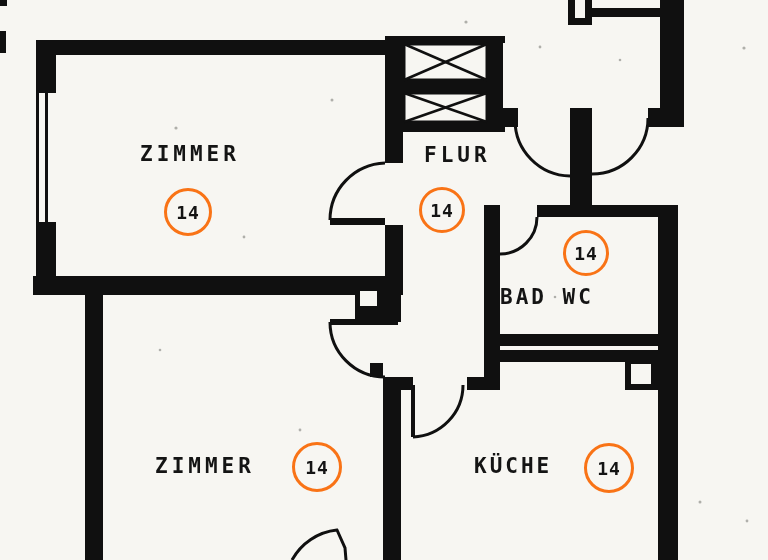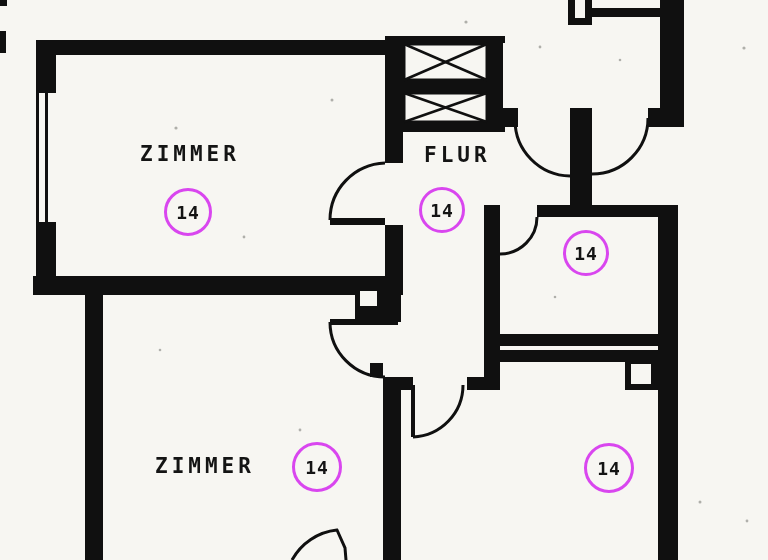--- a/index.html
+++ b/index.html
@@ -7,21 +7,21 @@
     position:relative;width:768px;height:560px;overflow:hidden;
     background:#f7f6f2;
     font-family:"DejaVu Sans Mono", monospace;
   }
   .plan-svg{position:absolute;left:0;top:0;width:768px;height:560px;}
   .room-label{
     position:absolute;font-weight:bold;font-size:21px;letter-spacing:4px;
     color:#141414;text-align:left;white-space:nowrap;line-height:1;
   }
   .unit-circle{
-    position:absolute;border:3px solid #d946ef;border-radius:50%;
+    position:absolute;border:3px solid #f97316;border-radius:50%;
     display:flex;align-items:center;justify-content:center;
     font-weight:bold;font-size:18px;color:#141414;box-sizing:border-box;
     letter-spacing:1px;
   }
 </style>
 </head>
 <body>
 
 <div class="canvas">
 
@@ -108,23 +108,25 @@
       <circle cx="300" cy="430" r="1.4"></circle>
       <circle cx="160" cy="350" r="1.3"></circle>
       <circle cx="620" cy="60" r="1.3"></circle>
     </g>
   </svg>
 
   <div class="room-label" style="left:140px;top:144px;width:104px">ZIMMER</div>
 
   <div class="room-label" style="left:424px;top:145px;width:76px">FLUR</div>
 
+  <div class="room-label" style="left:500px;top:287px;width:114px;letter-spacing:3px">BAD WC</div>
 
   <div class="room-label" style="left:155px;top:456px;width:104px">ZIMMER</div>
 
+  <div class="room-label" style="left:474px;top:456px;width:90px;letter-spacing:3px">KÜCHE</div>
 
   <div class="unit-circle" style="left:164px;top:188px;width:48px;height:48px">14</div>
 
   <div class="unit-circle" style="left:419px;top:187px;width:46px;height:46px">14</div>
 
   <div class="unit-circle" style="left:563px;top:230px;width:46px;height:46px">14</div>
 
   <div class="unit-circle" style="left:292px;top:442px;width:50px;height:50px">14</div>
 
   <div class="unit-circle" style="left:584px;top:443px;width:50px;height:50px">14</div>

